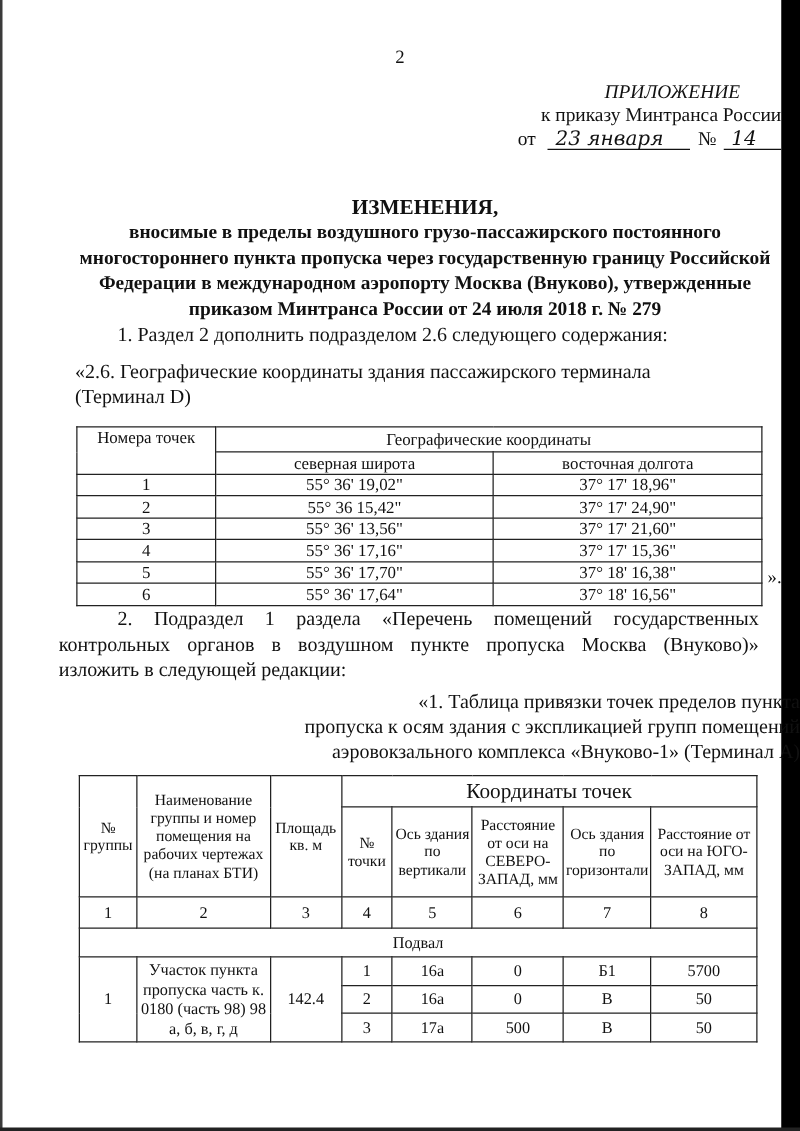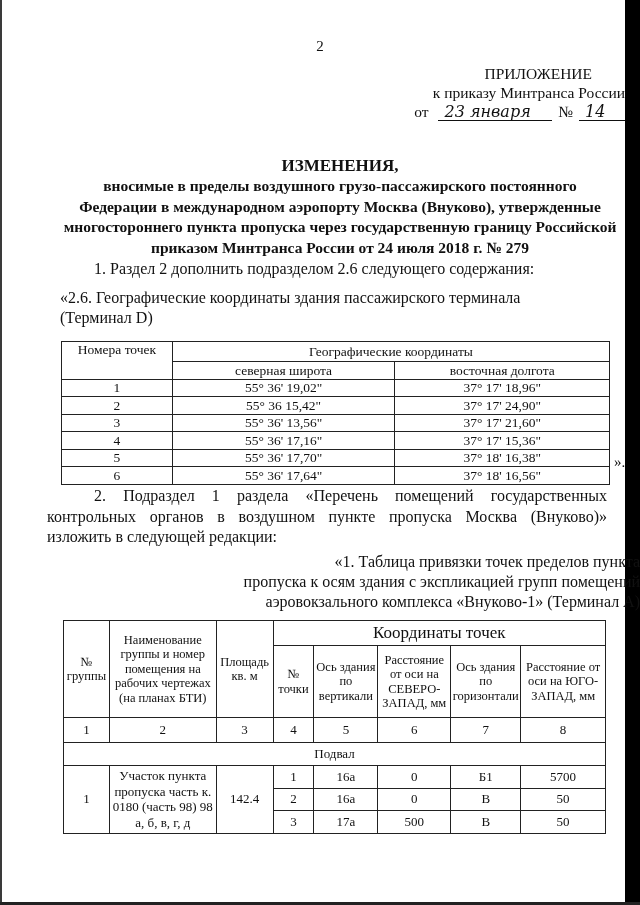--- a/index.html
+++ b/index.html
@@ -7,21 +7,21 @@
     width: 640px; height: 905px; position: relative; overflow: hidden;
     font-family: "Liberation Serif", "DejaVu Serif", serif; color: #111;
   }
   .edge-left { position: absolute; left: 0; top: 0; width: 2px; height: 905px; background: #3a3a3a; }
   .edge-right { position: absolute; left: 625px; top: 0; width: 15px; height: 905px; background: #000; }
   .edge-bottom { position: absolute; left: 0; top: 902px; width: 640px; height: 3px; background: #222; }
   .abs { position: absolute; }
   .page-num { left: 300px; top: 38px; width: 40px; text-align: center; font-size: 15px; }
   .appendix { left: 400px; top: 64px; width: 225px; text-align: right; font-size: 15.5px; line-height: 19px; }
   .appendix .line { display: block; }
-  .appendix .title-line { padding-right: 33px; }
+  .appendix .title-line { padding-right: 33px; font-style: italic; }
   .sig-line { display: flex; justify-content: flex-end; align-items: baseline; gap: 0; }
   .hand { font-family: "DejaVu Serif", serif; font-style: italic; font-size: 16px; border-bottom: 1px solid #111; display: inline-block; text-align: left; line-height: 16px; }
   .hand.date { width: 108px; padding-left: 6px; margin-left: 6px; }
   .hand.num { width: 40px; padding-left: 6px; }
   .no-sign { margin-left: 2px; margin-right: 2px; }
 
   .heading { left: 40px; top: 156px; width: 600px; text-align: center; font-weight: bold; font-size: 17px; }
   .subheading { left: 40px; top: 176px; width: 600px; text-align: center; font-weight: bold; font-size: 15.5px; line-height: 20.5px; }
   .para { font-size: 16px; line-height: 20px; }
   .p1 { left: 94px; top: 259px; }
@@ -63,22 +63,22 @@
     <span>от</span>
     <span class="hand date">23 января</span>
     <span class="no-sign">№</span>
     <span class="hand num">14</span>
   </span>
 </div>
 
 <div class="abs heading">ИЗМЕНЕНИЯ,</div>
 <div class="abs subheading">
   <div>вносимые в пределы воздушного грузо-пассажирского постоянного</div>
+  <div>многостороннего пункта пропуска через государственную границу Российской</div>
   <div>Федерации в международном аэропорту Москва (Внуково), утвержденные</div>
-  <div>многостороннего пункта пропуска через государственную границу Российской</div>
   <div>приказом Минтранса России от 24 июля 2018 г. № 279</div>
 </div>
 
 <div class="abs para p1">1. Раздел 2 дополнить подразделом 2.6 следующего содержания:</div>
 
 <div class="abs quote1">
   <div>«2.6. Географические координаты здания пассажирского терминала</div>
   <div>(Терминал D)</div>
 </div>
 

